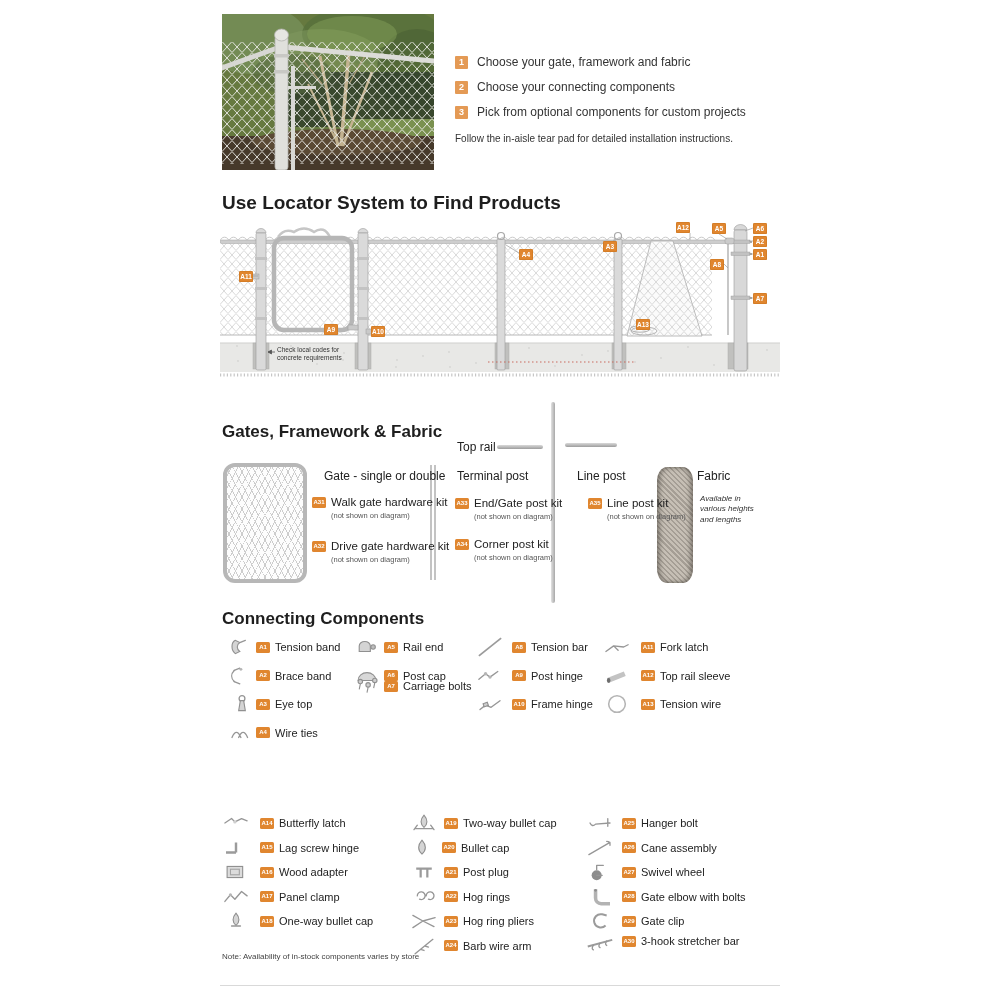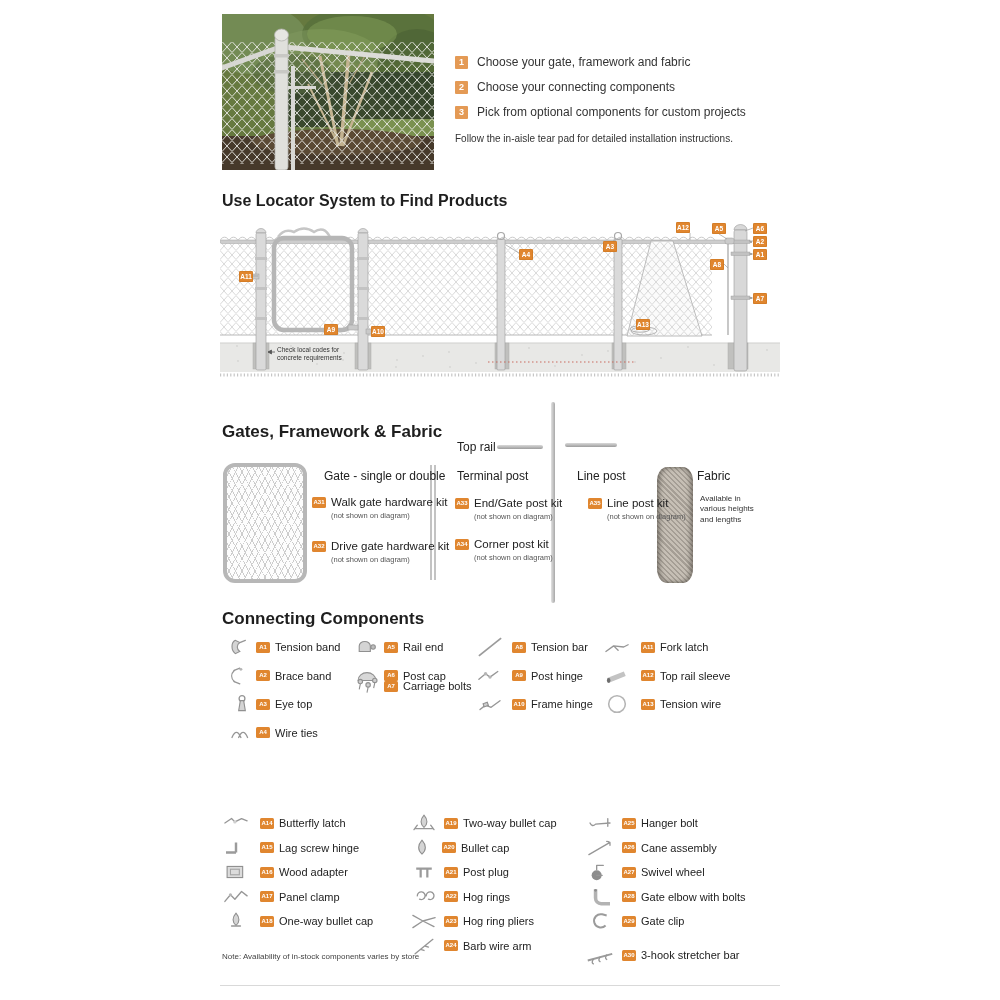--- a/index.html
+++ b/index.html
@@ -7,21 +7,21 @@
         font-family:"Liberation Sans",sans-serif;color:#222;}
   .abs{position:absolute;}
   h1,h2{margin:0;font-weight:bold;color:#1e1e1e;}
   #page-title{left:455px;top:17px;width:330px;font-size:19px;letter-spacing:-0.2px;}
   .step{left:455px;display:flex;align-items:center;}
   .stepnum{width:13px;height:13px;background:var(--accent-light,#e49a55);color:#fff;
            font-size:9px;font-weight:bold;display:flex;align-items:center;justify-content:center;
            border-radius:1px;margin-right:9px;flex:0 0 auto;}
   .steptext{font-size:12px;color:#333;}
   #intro-note{left:455px;top:133px;font-size:10px;color:#333;}
-  .section-h{font-size:16px;}
+  .section-h{font-size:19px;}
   #locator-heading{left:222px;top:192px;}
   #diagram{left:220px;top:219px;width:560px;height:162px;}
   .callout{position:absolute;width:14px;height:11px;background:var(--accent,#e0862f);
            color:#fff;font-size:6.5px;font-weight:bold;text-align:center;line-height:11px;
            border-radius:1.5px;box-shadow:0 0 0 0.5px #c9741f inset;}
   #diagram-note{position:absolute;left:57px;top:127px;width:80px;font-size:6.5px;line-height:1.2;color:#333;}
   
   #gates{left:220px;top:400px;width:562px;height:208px;}
   #gates-heading{position:absolute;left:2px;top:22px;font-size:17px;}
   .col-title{position:absolute;font-size:12px;color:#222;}
@@ -37,21 +37,21 @@
        repeating-linear-gradient(-62deg,transparent 0 5px,#cdcdcd 5px 5.8px),#fdfdfd;}
   .vdivider{position:absolute;width:1.5px;background:#c3c3c3;}
   #terminal-post-bar{position:absolute;left:331px;top:2px;width:3.5px;height:201px;
      background:linear-gradient(90deg,#e2e2e2,#a8a8a8);border-radius:2px;}
   .rail-bar{position:absolute;height:4px;background:linear-gradient(180deg,#d9d9d9,#9d9d9d);border-radius:2px;}
   #fabric-roll{position:absolute;left:437px;top:67px;width:36px;height:116px;border-radius:10px/14px;
      background:
        repeating-linear-gradient(45deg,#a59e95 0 1.6px,#c6bfb5 1.6px 3.6px),
        repeating-linear-gradient(-45deg,rgba(90,84,76,.45) 0 1.6px,rgba(220,214,205,.45) 1.6px 3.6px);
      box-shadow:inset 3px 0 4px rgba(60,55,48,.45), inset -3px 0 4px rgba(60,55,48,.45);}
-  #fabric-desc{position:absolute;left:480px;top:94px;width:62px;font-size:8px;color:#333;line-height:1.3;}
+  #fabric-desc{position:absolute;left:480px;top:94px;width:62px;font-size:8px;color:#333;line-height:1.3;font-style:italic;}
   
   #connecting{left:220px;top:600px;width:562px;height:175px;}
   #optional{left:220px;top:775px;width:562px;height:210px;}
   .comp-h{position:absolute;left:2px;font-size:17px;}
   .comp-row{position:absolute;display:flex;align-items:center;}
   .comp-icon{flex:0 0 auto;display:flex;align-items:center;}
   .comp-label{font-size:11px;color:#222;white-space:nowrap;}
   #optional-note{position:absolute;left:2px;top:177px;font-size:8px;color:#444;}
   #bottom-line{left:220px;top:985px;width:560px;height:1px;background:#d9d9d9;}
 </style>
@@ -579,21 +579,21 @@
         </div>
         <div class="comp-row" style="left: 366px; top: 134px; height: 24.5px;">
           <span class="comp-icon" style="width:36px">
             <svg width="28" height="20" viewBox="0 0 24 18">
               <path d="M14 3 a6 6 0 1 0 3 10 M14 3 l4 1" stroke="#9b9b9b" stroke-width="1.8" fill="none"></path>
             </svg>
           </span>
           <span class="code-badge">A29</span>
           <span class="comp-label">Gate clip</span>
         </div>
-        <div class="comp-row" style="left: 366px; top: 168px; height: 24.5px;">
+        <div class="comp-row" style="left: 366px; top: 154px; height: 24.5px;">
           <span class="comp-icon" style="width:36px">
             <svg width="28" height="20" viewBox="0 0 24 18">
               <path d="M1 14 L23 8" stroke="#9b9b9b" stroke-width="1.8"></path>
               <path d="M6 13 q-2 3 0 4 M12 11 q-2 3 0 4 M18 9 q-2 3 0 4" stroke="#969696" fill="none" stroke-width="1.2" stroke-linecap="round" stroke-linejoin="round"></path>
             </svg>
           </span>
           <span class="code-badge">A30</span>
           <span class="comp-label">3-hook stretcher bar</span>
         </div>
       </div>

